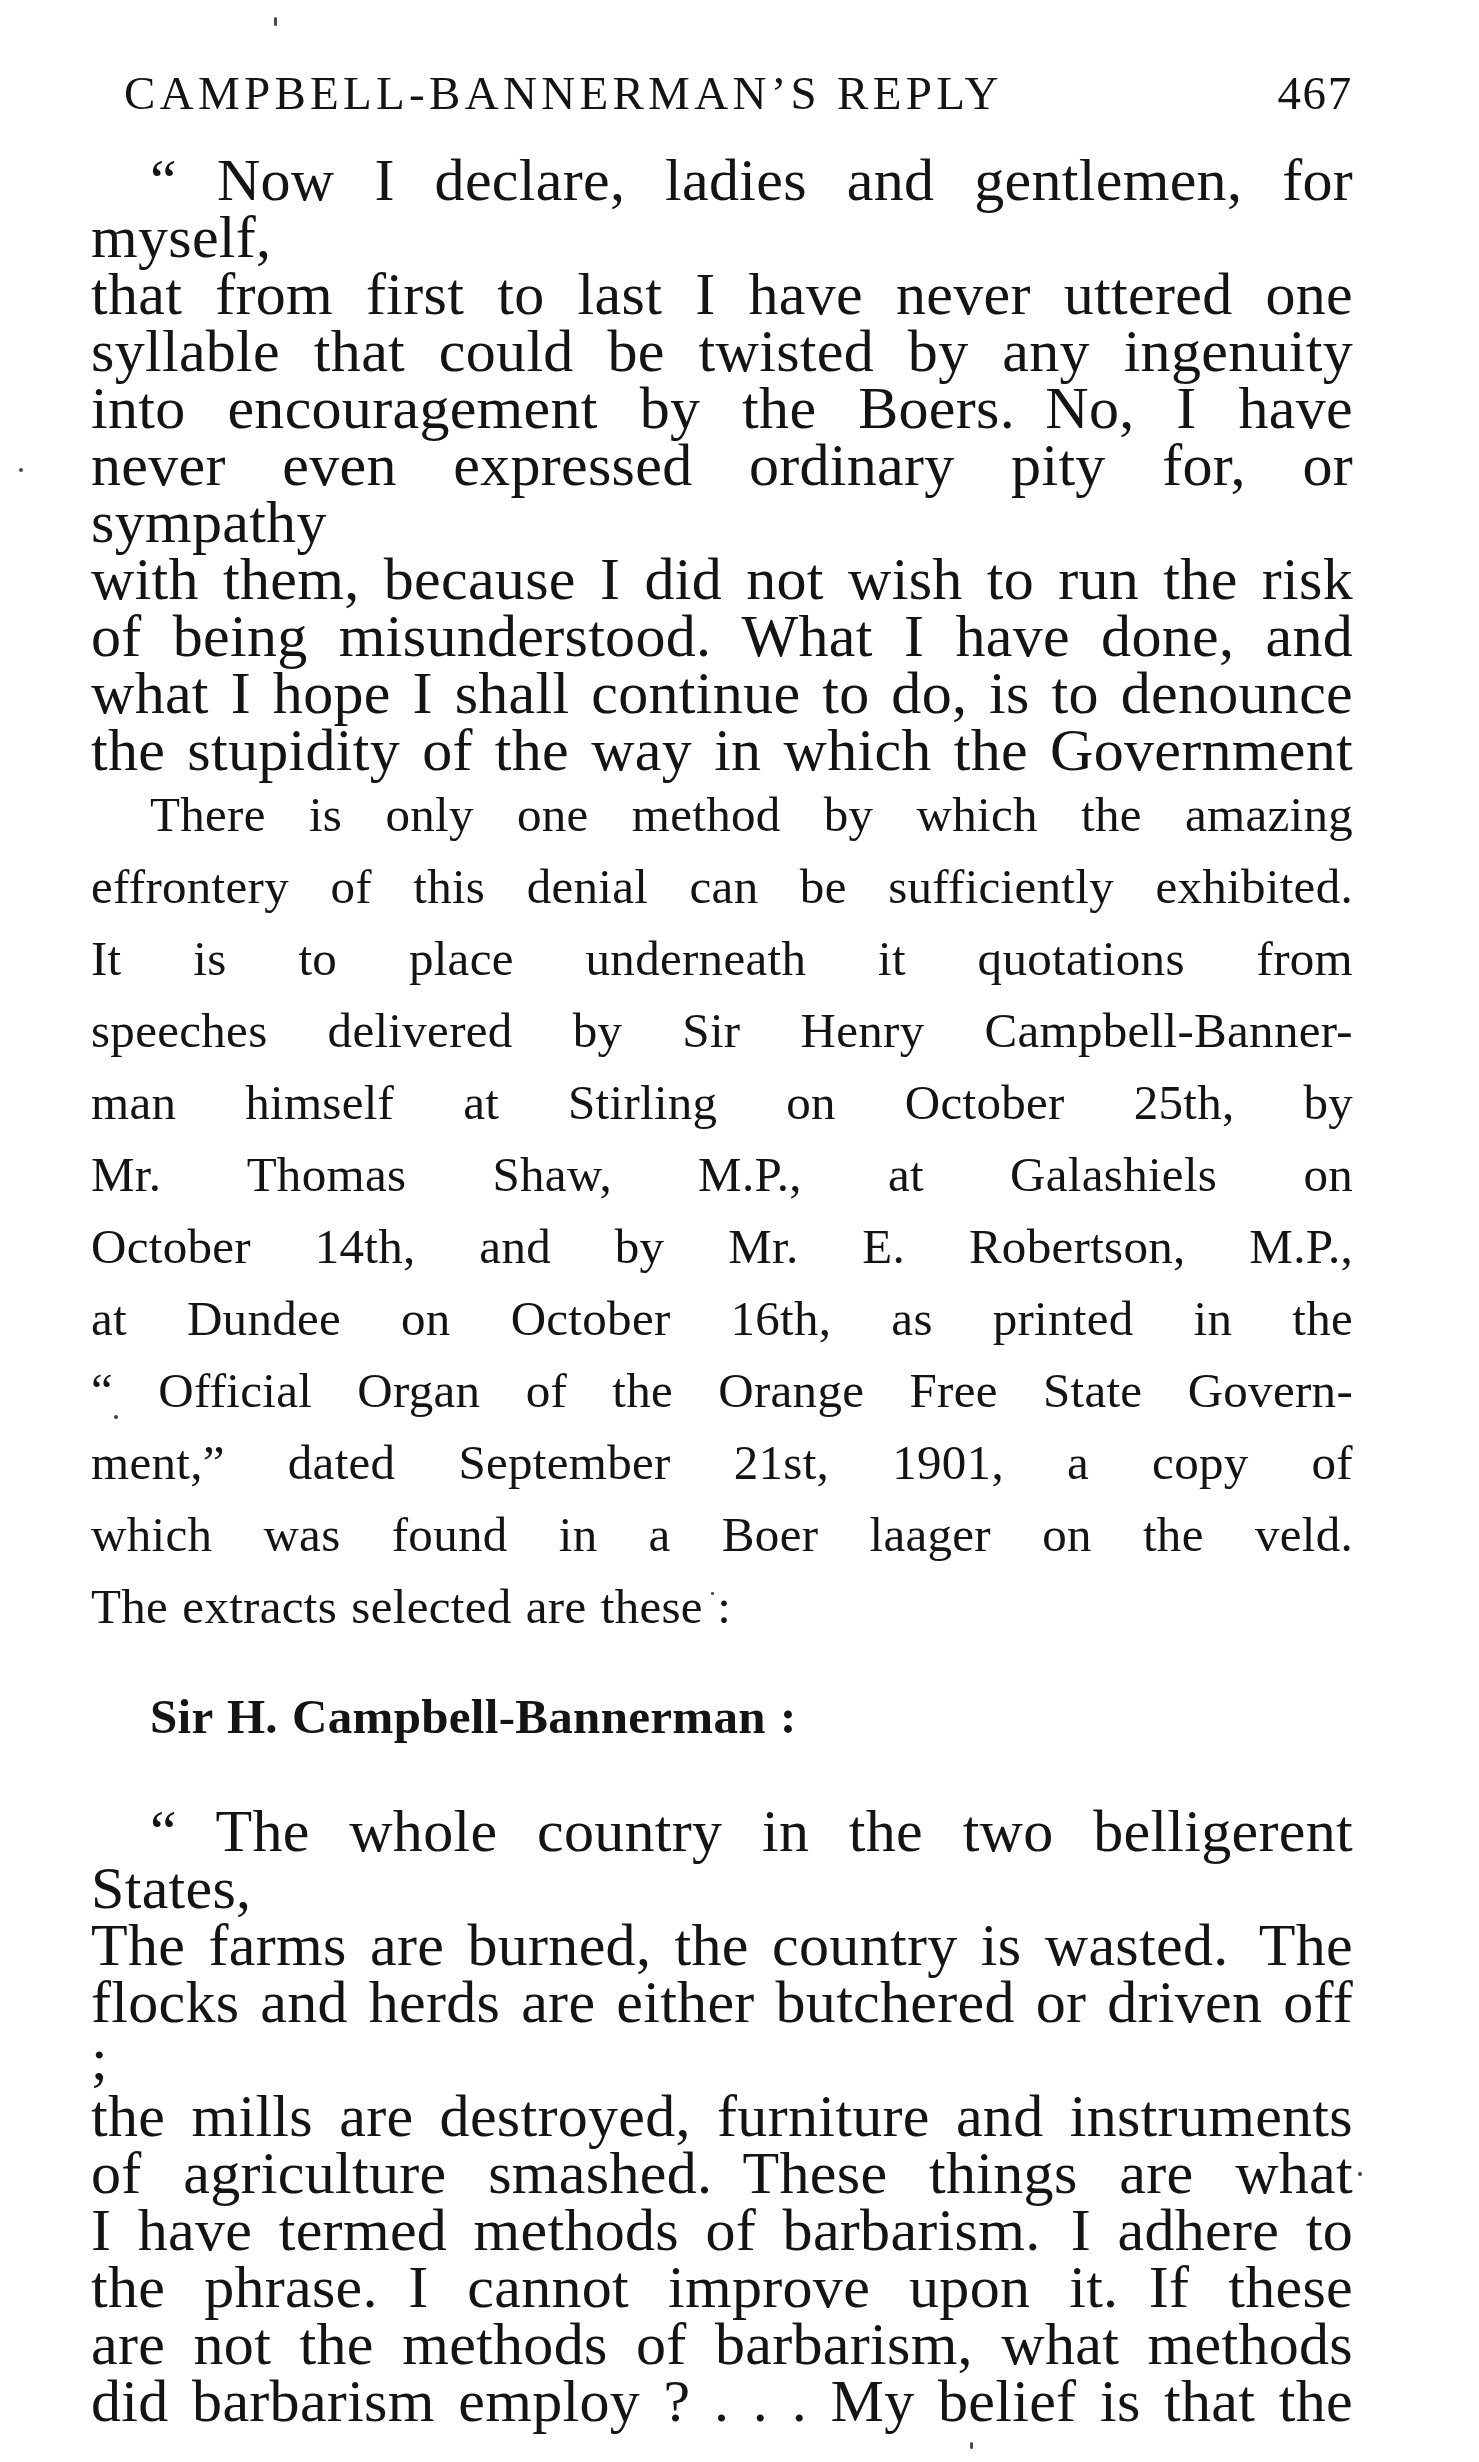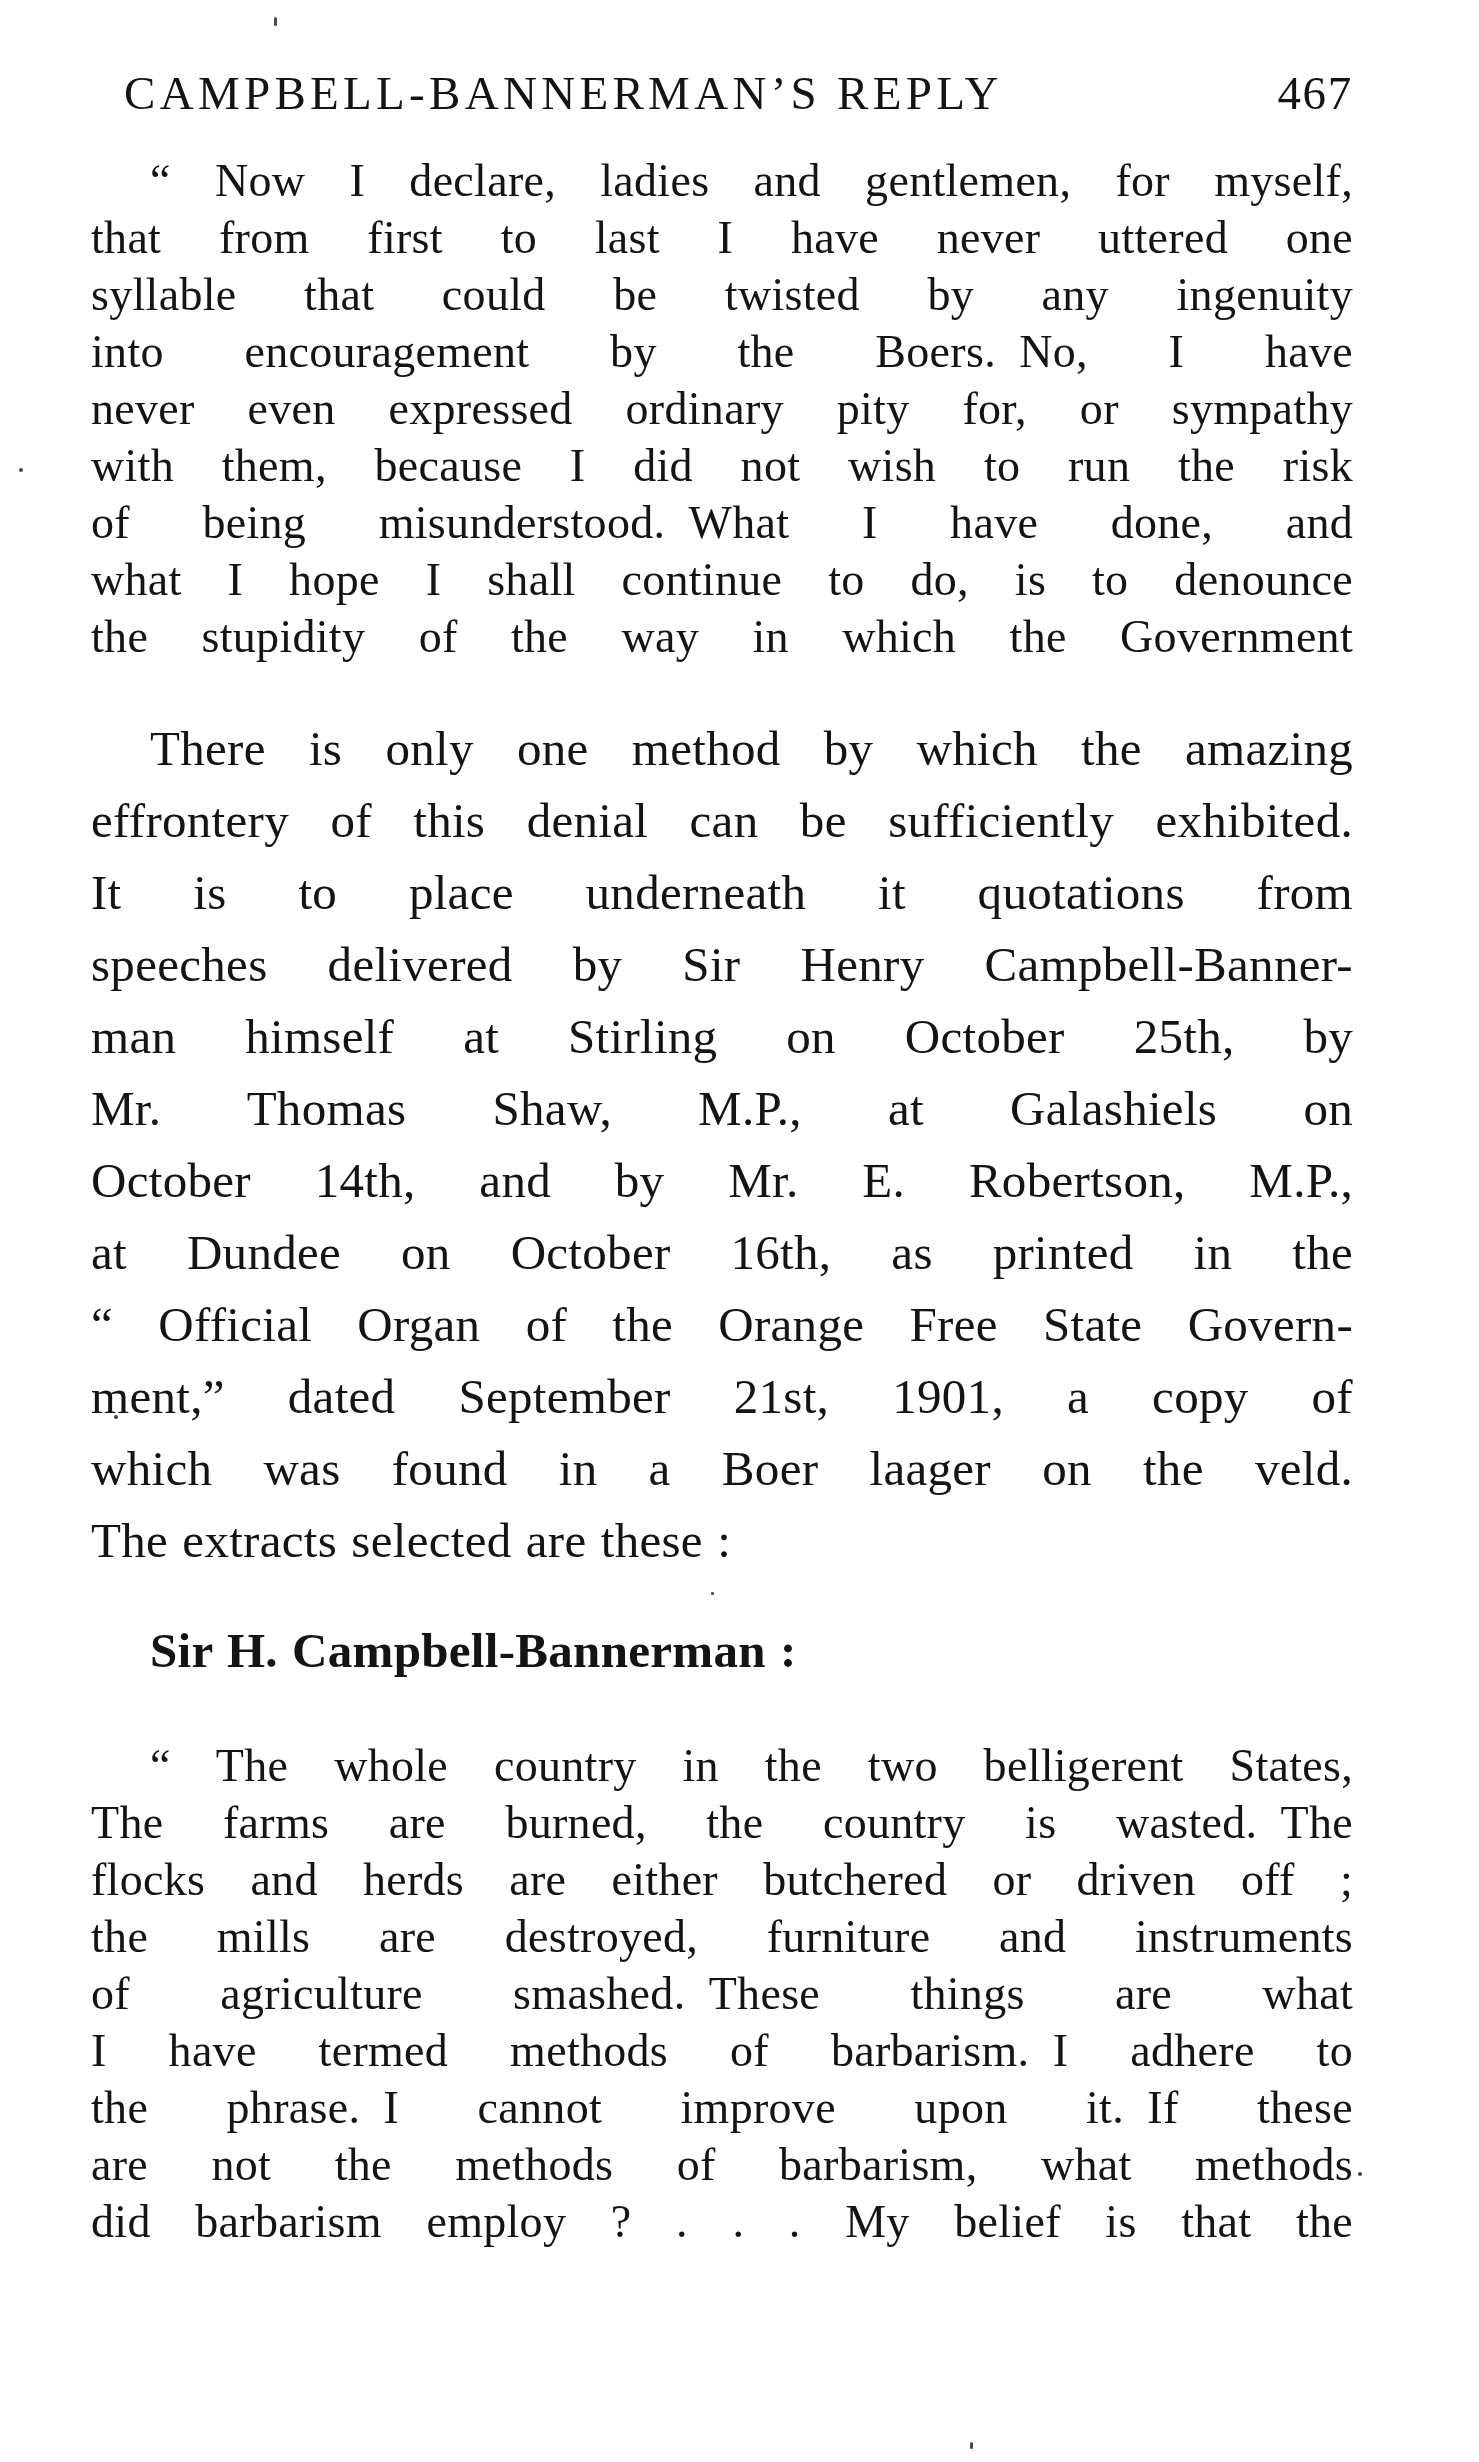--- a/index.html
+++ b/index.html
@@ -30,24 +30,24 @@
   }
   .running-header .folio { letter-spacing: 1.7px; }
   .para { text-justify: inter-word; }
   .para .line {
     text-align: justify;
     text-align-last: justify;
     word-spacing: 1.7px;
   }
   .para .line.first { text-indent: 59px; }
   .para .line.last { text-align: left; text-align-last: left; }
-  .quote { font-size: 46px; line-height: 57px; letter-spacing: 0.3px; }
+  .quote { font-size: 60px; line-height: 57px; letter-spacing: 0.3px; }
   .narrative { font-size: 49px; line-height: 72px; letter-spacing: 0.3px; }
   #para-0 { margin-top: 0; }
-  #para-1 { margin-top: 48px; }
+  #para-1 { }
   #para-2 { margin-top: 38px; font-weight: bold; }
   #para-3 { margin-top: 50px; }
   .speck {
     position: absolute;
     background: #1c1c1c;
     border-radius: 50%;
     width: 3.5px; height: 3.5px;
     opacity: 0.8;
   }
   .speck.s1 { left: 274px; top: 17.3px;  width: 2.6px; height: 8.7px; border-radius: 1.7px; }

